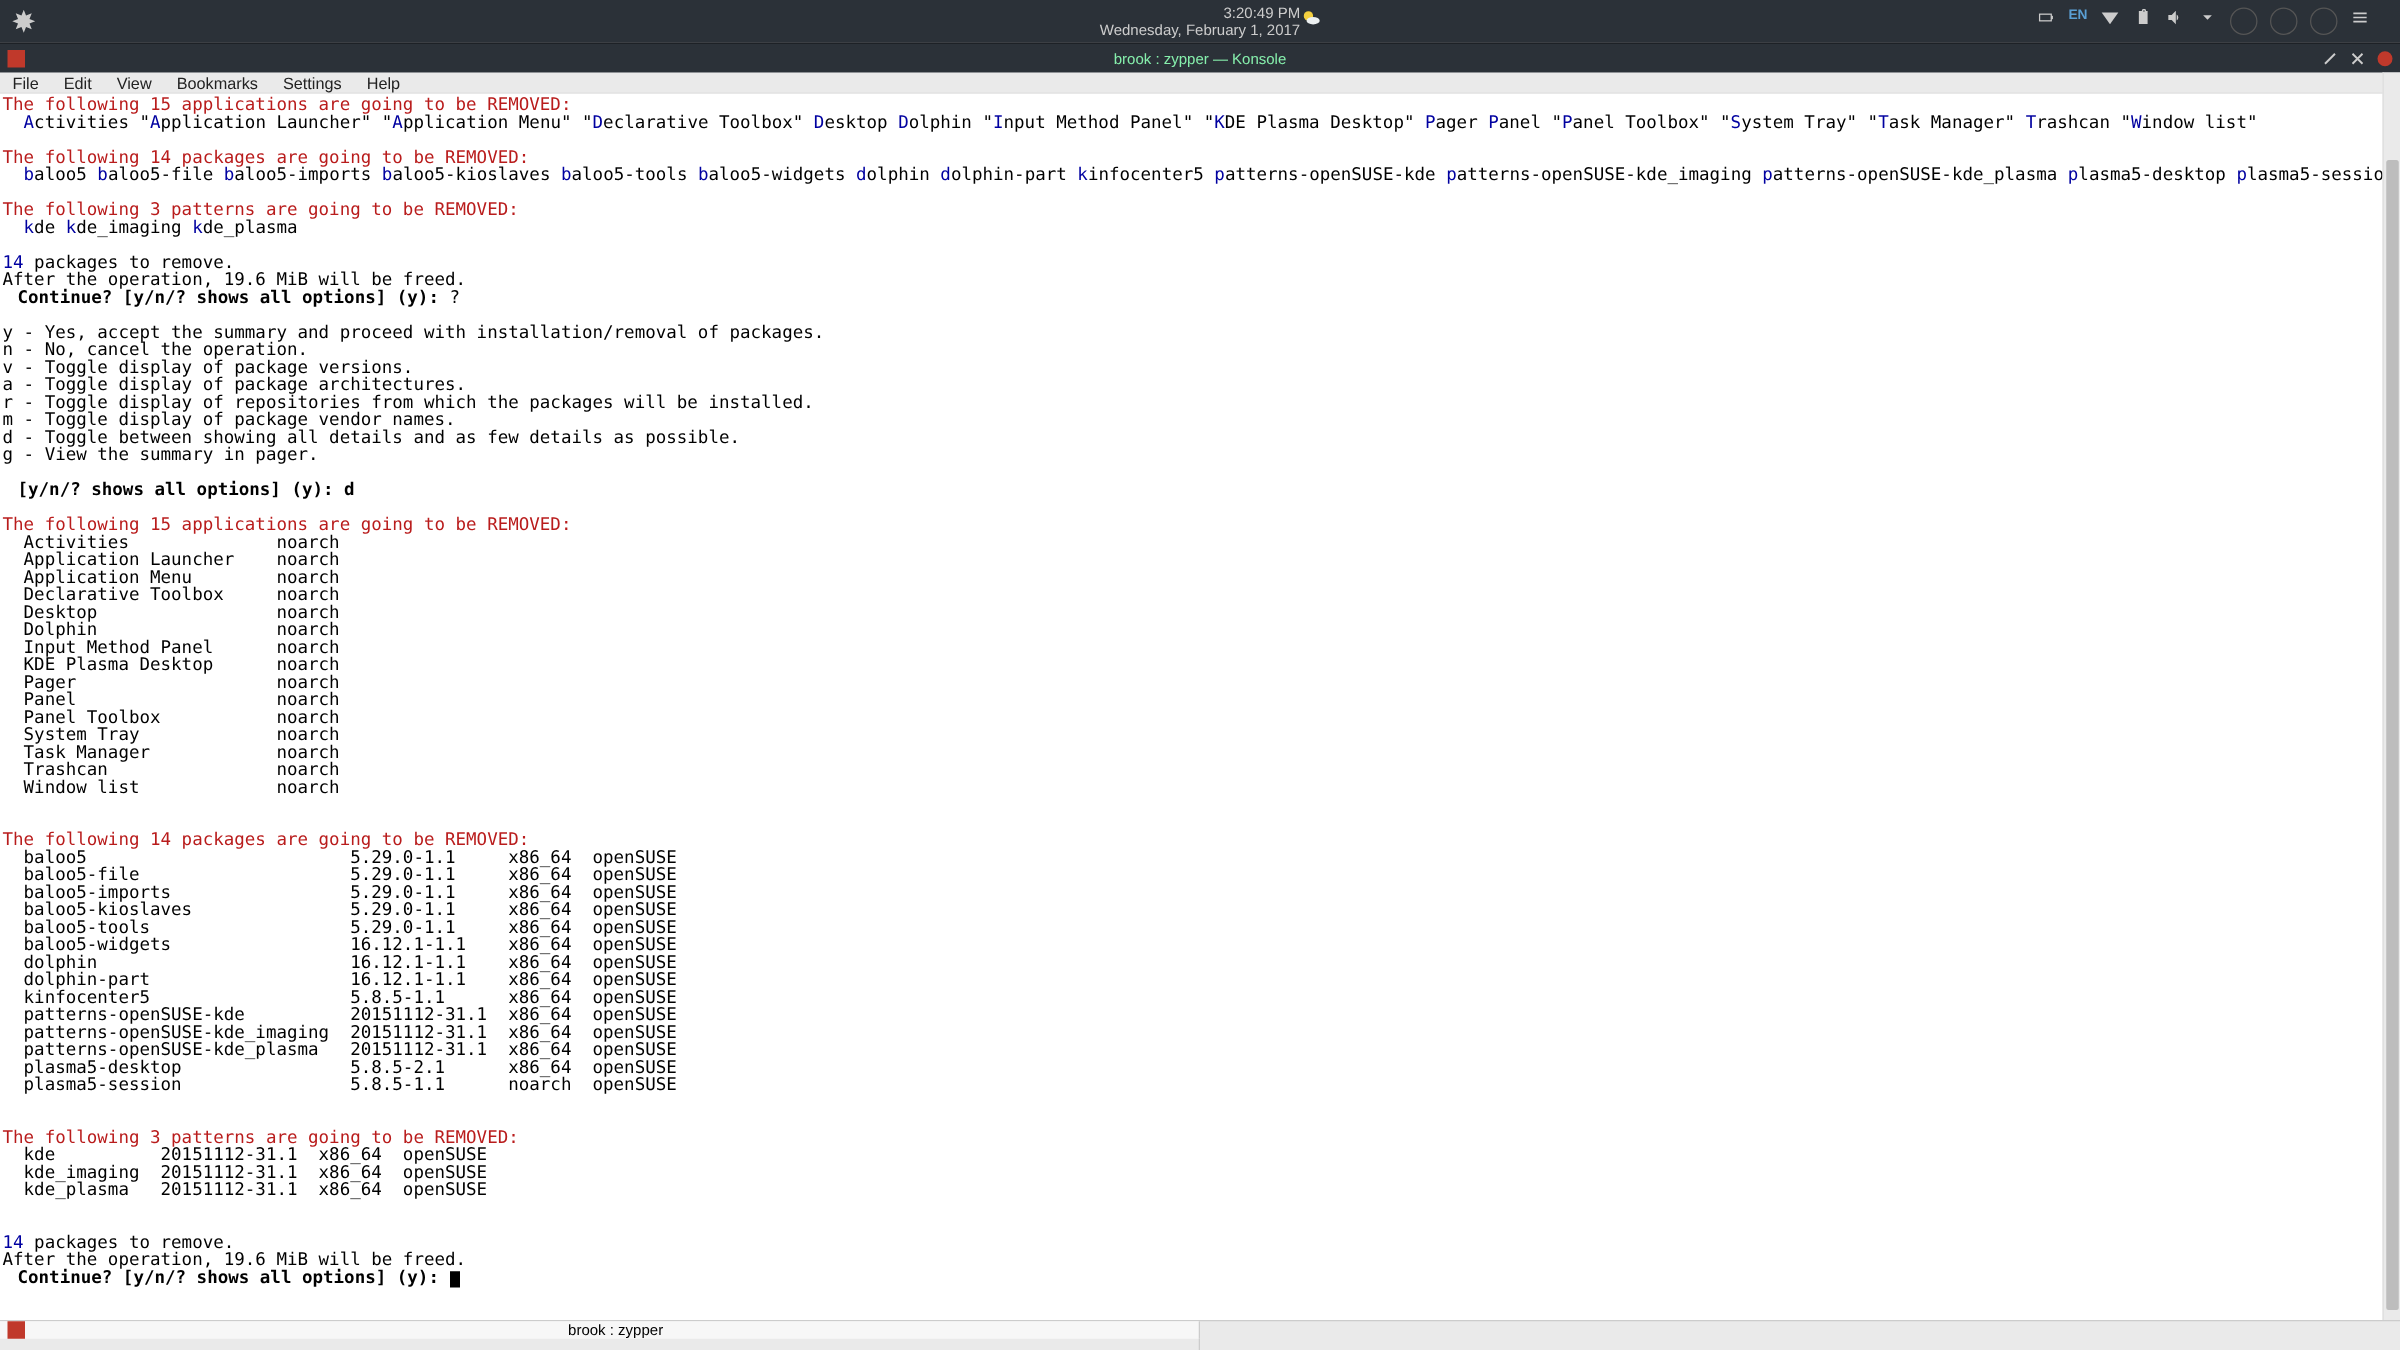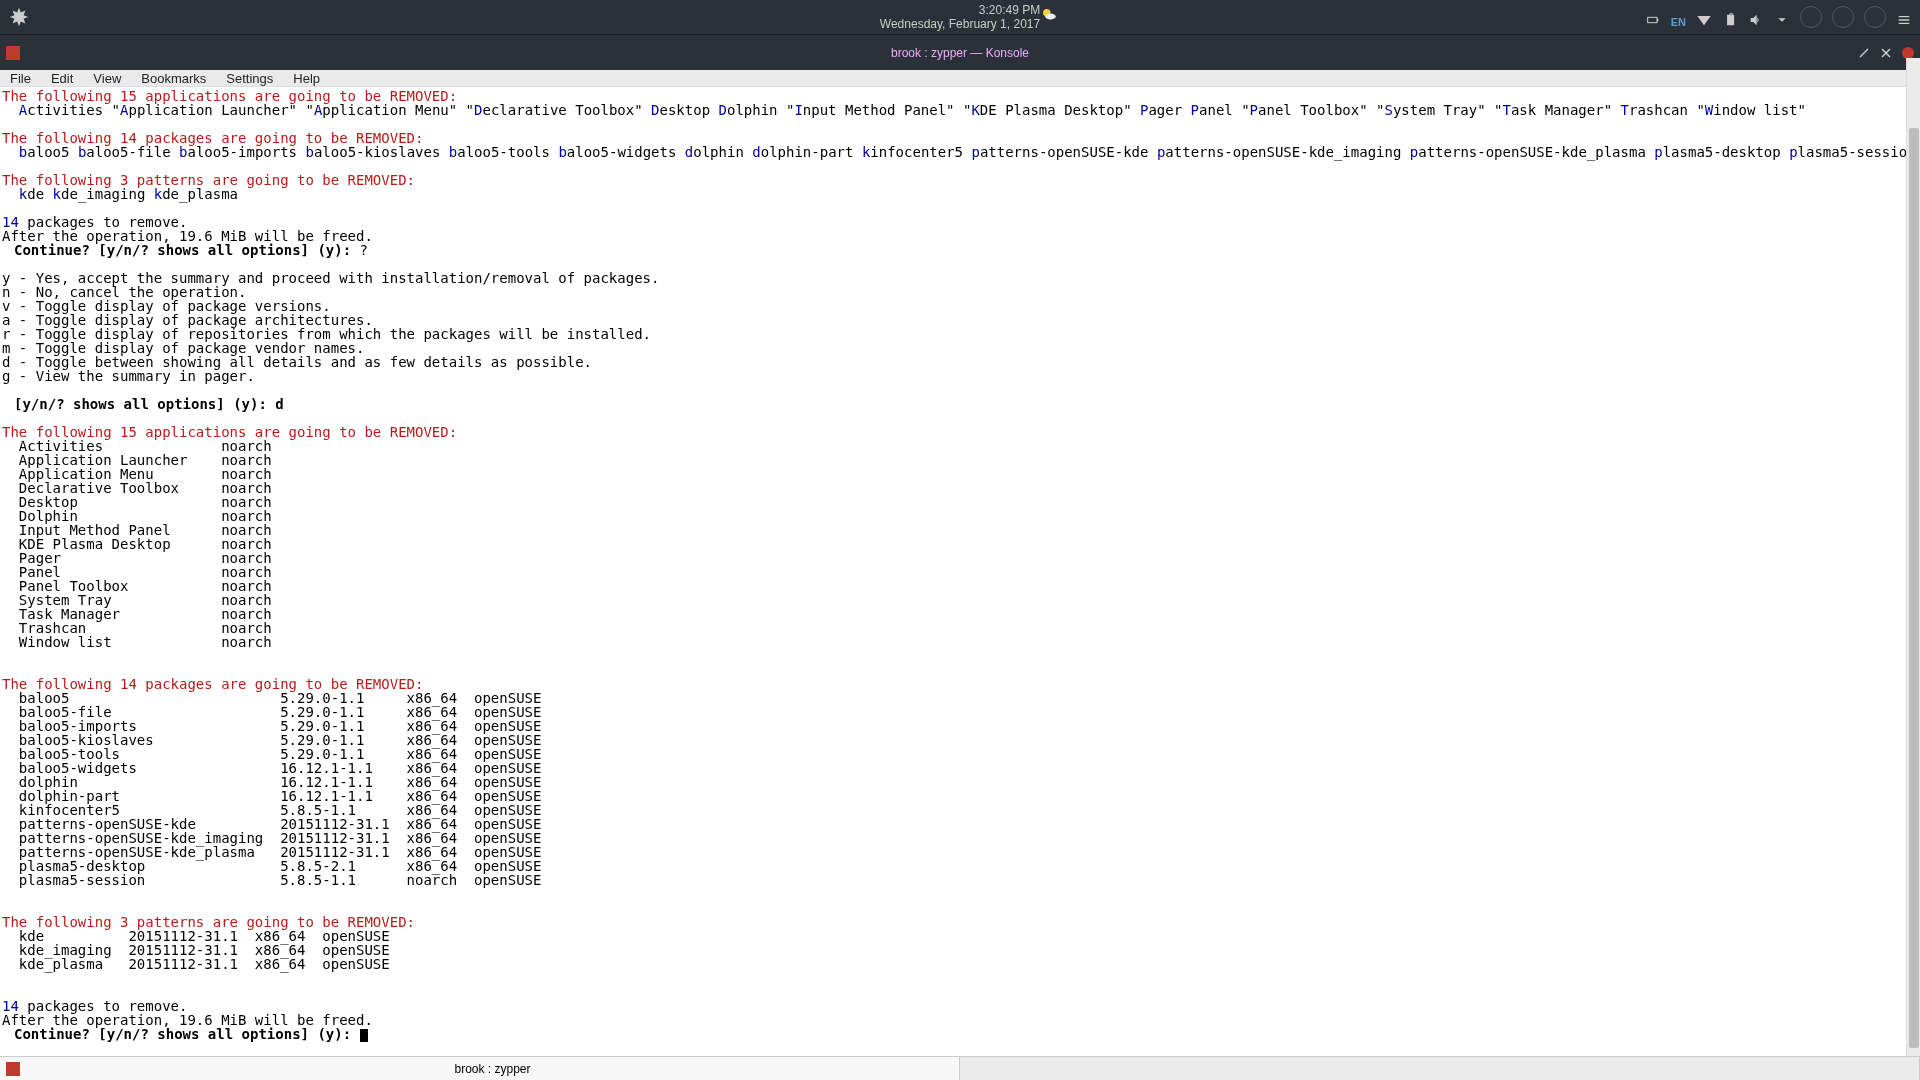--- a/index.html
+++ b/index.html
@@ -2,39 +2,39 @@
 <html><head>
 <meta charset="utf-8">
 <style>
 * { margin: 0; padding: 0; box-sizing: border-box; }
 body { font-family: sans-serif; background: #fff; overflow: hidden; width: 1920px; height: 1080px; }
 .topbar { background: #2b3138; height: 34px; display: flex; align-items: center; color: #ccc; font-size: 12px; position: relative; }
 .topbar .kde-logo { width: 22px; height: 22px; margin-left: 8px; }
 .topbar .center { position: absolute; left: 50%; transform: translateX(-50%); text-align: center; line-height: 1.2; }
 .topbar .time { font-size: 12px; text-align: right; }
 .topbar .date { font-size: 12px; }
-.topbar .right { position: absolute; right: 8px; display: flex; align-items: flex-end; gap: 10px; }
+.topbar .right { position: absolute; right: 24px; display: flex; align-items: flex-start; gap: 10px; }
 .topbar .right .en { color: #5a9fd4; font-size: 11px; font-weight: bold; }
 .tray-icon { width: 16px; height: 16px; display: inline-flex; align-items: center; justify-content: center; color: #ccc; fill: #ccc; }
 .avatar-circle { width: 22px; height: 22px; border: 1.5px solid #555; border-radius: 50%; display: inline-block; }
-.titlebar { background: #2b3138; height: 36px; display: flex; align-items: center; color: #f0abfc; font-size: 12px; position: relative; border-top: 1px solid #1a1d21; }
+.titlebar { background: #2b3138; height: 24px; display: flex; align-items: center; color: #86efac; font-size: 12px; position: relative; border-top: 1px solid #1a1d21; }
 .titlebar .win-icon { width: 14px; height: 14px; background: #c0392b; margin-left: 6px; }
 .titlebar .title { position: absolute; left: 50%; transform: translateX(-50%); }
 .titlebar .controls { position: absolute; right: 6px; display: flex; gap: 10px; align-items: center; }
 .ctrl { width: 12px; height: 12px; display: inline-block; cursor: pointer; }
 .ctrl.close { background: #c0392b; border-radius: 50%; }
 .menubar { background: #eaeaea; height: 17px; display: flex; align-items: center; font-size: 13px; color: #222; border-bottom: 1px solid #ddd; }
 .menubar .item { padding: 0 10px; height: 100%; display: flex; align-items: center; cursor: pointer; }
 .terminal { background: #fff; color: #000; font-family: "DejaVu Sans Mono", monospace; font-size: 14px; line-height: 14px; padding: 2px 0 0 2px; white-space: pre; overflow: hidden; height: 990px; position: relative; }
 .r { color: #b91c1c; }
 .b { color: #0000a0; }
 .bd { font-weight: bold; margin-left: 12px; }
 .scrollbar { position: absolute; right: 0; top: 58px; width: 14px; height: 1004px; background: #eaeaea; border-left: 1px solid #ddd; }
 .scrollbar .thumb { background: #bdbdbd; width: 10px; margin: 2px; border-radius: 2px; height: 920px; margin-top: 70px; }
-.tabbar { position: absolute; bottom: 0; left: 0; right: 0; height: 24px; background: #eaeaea; display: flex; border-top: 1px solid #ccc; font-size: 12px; }
+.tabbar { position: absolute; bottom: 0; left: 0; right: 0; height: 24px; background: #eaeaea; display: flex; border-top: 1px solid #ccc; font-size: 12px; flex-direction: column; }
 .tabbar .tab { width: 50%; height: 100%; display: flex; align-items: center; padding-left: 6px; gap: 6px; border-right: 1px solid #ccc; }
 .tabbar .tab.active { background: #f7f7f7; }
 .tabbar .tab .icon { width: 14px; height: 14px; background: #c0392b; }
 .tabbar .tab .label { flex: 1; text-align: center; }
 .cursor-block { display: inline-block; width: 8px; height: 13px; background: #000; vertical-align: text-bottom; }
 .weather { position: absolute; left: 1040px; top: 6px; width: 18px; height: 18px; }
 </style>
 </head>
 <body>
 

